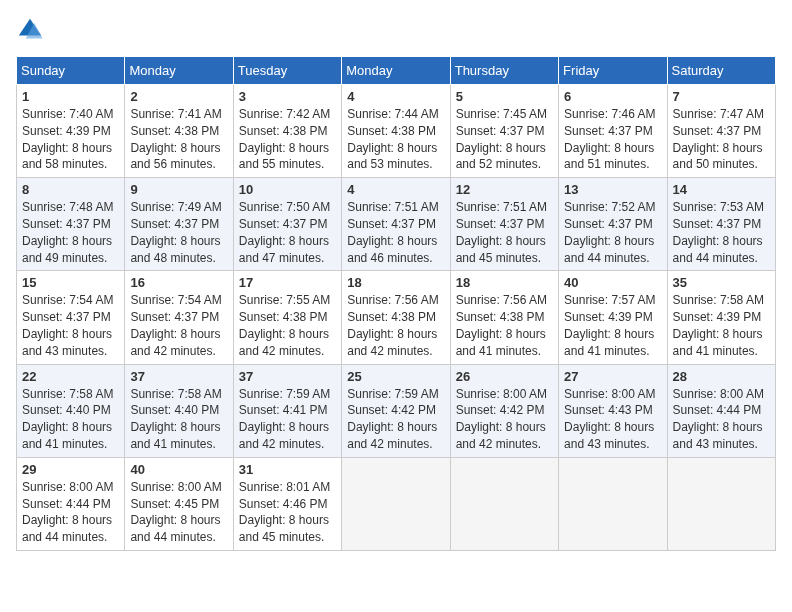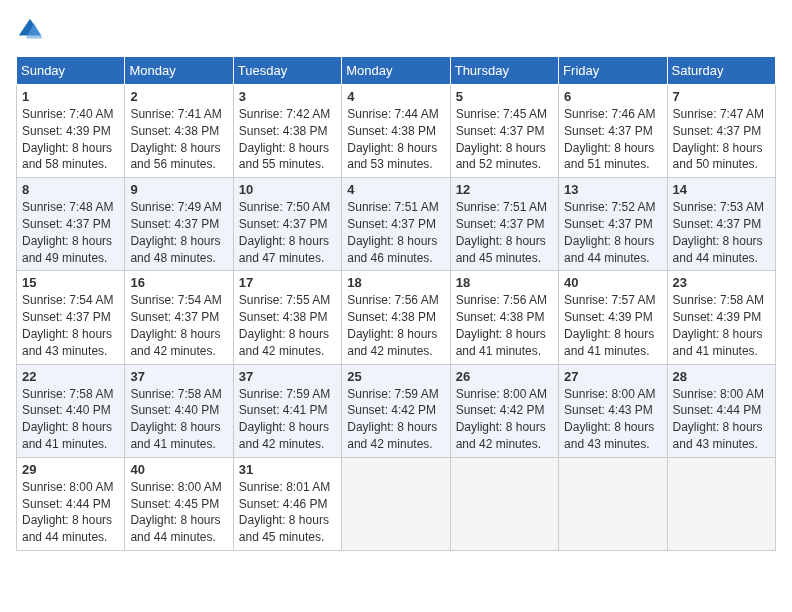--- a/index.html
+++ b/index.html
@@ -209,21 +209,21 @@
         </td>
         <td>
           <span class="day-num">18</span>
           <div class="cell-text">Sunrise: 7:56 AM<br>Sunset: 4:38 PM<br>Daylight: 8 hours and 41 minutes.</div>
         </td>
         <td>
           <span class="day-num">40</span>
           <div class="cell-text">Sunrise: 7:57 AM<br>Sunset: 4:39 PM<br>Daylight: 8 hours and 41 minutes.</div>
         </td>
         <td>
-          <span class="day-num">23</span>
+          <span class="day-num">35</span>
           <div class="cell-text">Sunrise: 7:58 AM<br>Sunset: 4:39 PM<br>Daylight: 8 hours and 41 minutes.</div>
         </td>
       </tr>
       <tr>
         <td>
           <span class="day-num">22</span>
           <div class="cell-text">Sunrise: 7:58 AM<br>Sunset: 4:40 PM<br>Daylight: 8 hours and 41 minutes.</div>
         </td>
         <td>
           <span class="day-num">37</span>

